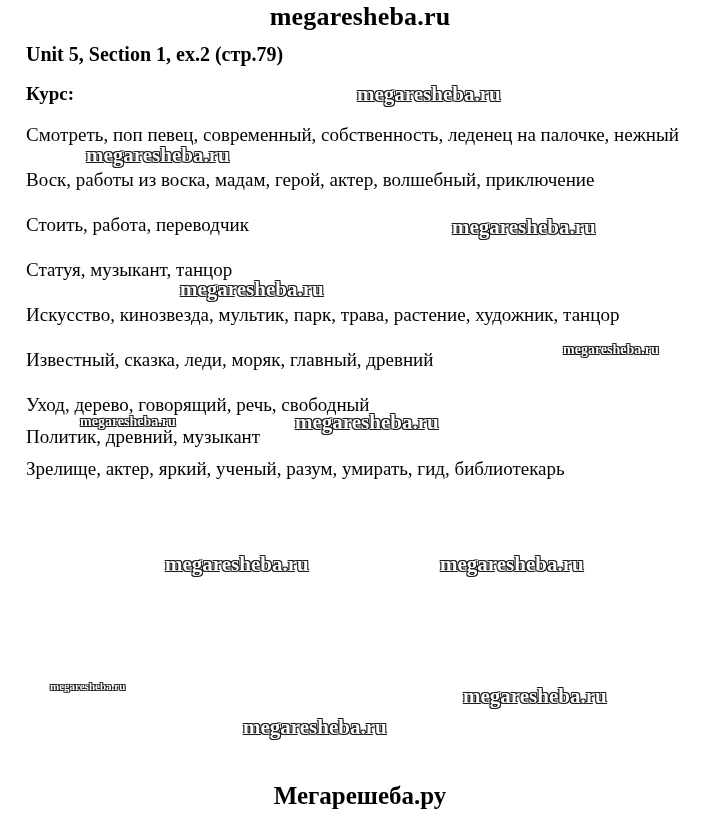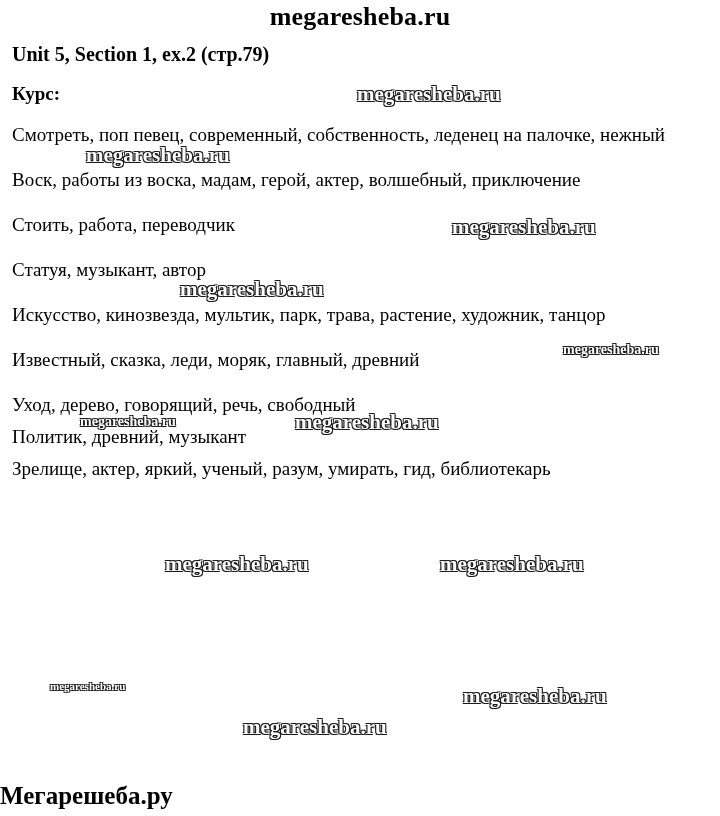--- a/index.html
+++ b/index.html
@@ -26,21 +26,21 @@
     left: 0;
     width: 720px;
     text-align: center;
     font-family: "Liberation Serif", serif;
     font-weight: bold;
     font-size: 26px;
     letter-spacing: 0.2px;
   }
   .content {
     position: absolute;
-    left: 12px;
+    left: 26px;
     top: 42px;
     width: 690px;
   }
   .heading {
     font-weight: bold;
     font-size: 20px;
     margin: 0 0 16px 0;
     line-height: 24px;
   }
   .subtitle {
@@ -60,21 +60,21 @@
     margin: 0 0 19px 0;
   }
   .para.tight {
     margin-bottom: 6px;
   }
   .footer {
     position: absolute;
     left: 0;
     top: 782px;
     width: 720px;
-    text-align: left;
+    text-align: center;
     font-family: "Liberation Serif", serif;
     font-weight: bold;
     font-size: 25px;
   }
   
   .wm {
     position: absolute;
     font-family: "Liberation Serif", serif;
     font-weight: bold;
     color: #ffffff;
@@ -94,21 +94,21 @@
 
   <div class="site-title">megaresheba.ru</div>
 
   <div class="content">
     <div class="heading">Unit 5, Section 1, ex.2 (стр.79)</div>
     <div class="answer-label">Курс:</div>
 
     <p class="para">Смотреть, поп певец, современный, собственность, леденец на палочке, нежный</p>
     <p class="para">Воск, работы из воска, мадам, герой, актер, волшебный, приключение</p>
     <p class="para">Стоить, работа, переводчик</p>
-    <p class="para">Статуя, музыкант, автор</p>
+    <p class="para">Статуя, музыкант, танцор</p>
     <p class="para">Искусство, кинозвезда, мультик, парк, трава, растение, художник, танцор</p>
     <p class="para">Известный, сказка, леди, моряк, главный, древний</p>
     <p class="para tight">Уход, дерево, говорящий, речь, свободный</p>
     <p class="para tight">Политик, древний, музыкант</p>
     <p class="para">Зрелище, актер, яркий, ученый, разум, умирать, гид, библиотекарь</p>
   </div>
 
   <div class="footer">Мегарешеба.ру</div>
 
   <div id="watermark-layer">

